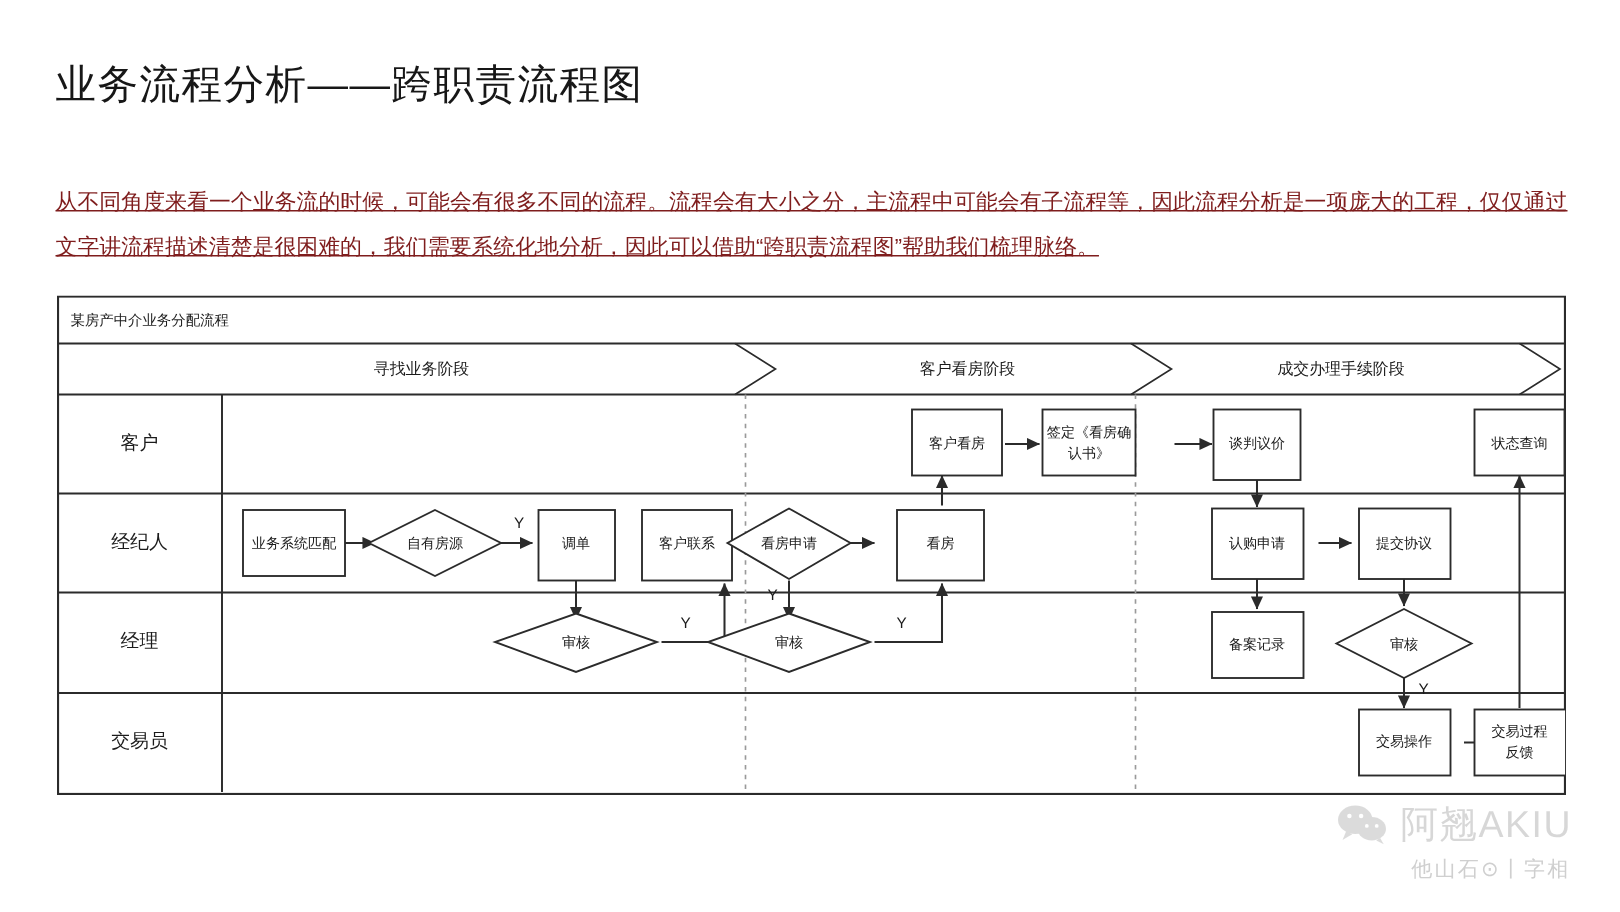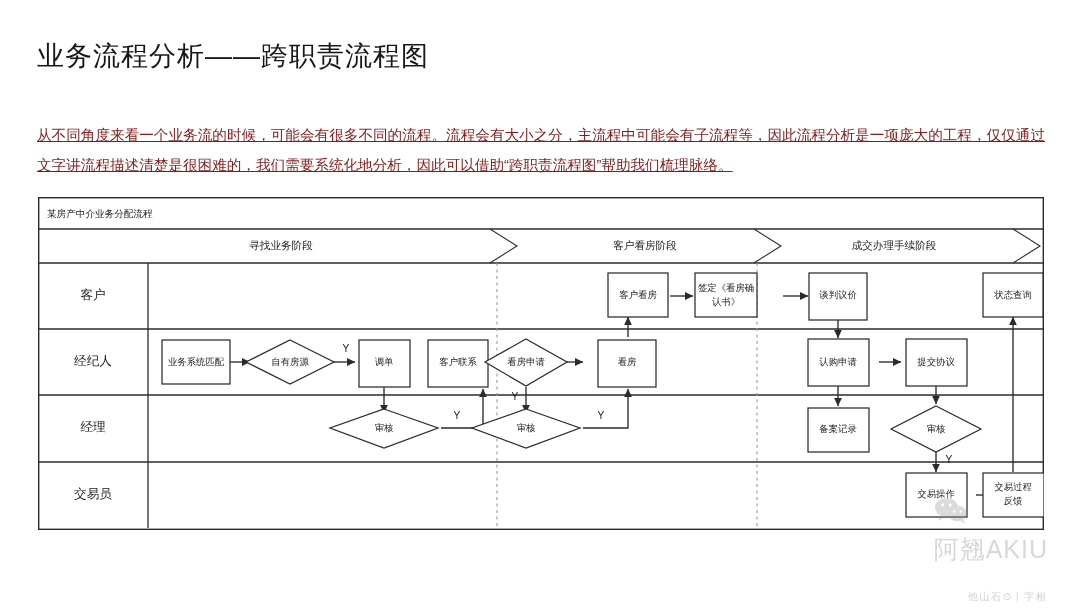--- a/index.html
+++ b/index.html
@@ -40,30 +40,29 @@
   .conn{stroke:#2b2b2b;stroke-width:1.35;fill:none;}
   text{font-family:"Liberation Sans","DejaVu Sans",sans-serif;fill:#1b1b1b;}
   .t-node{font-size:9.4px;text-anchor:middle;dominant-baseline:middle;}
   .t-lane{font-size:12.6px;text-anchor:middle;dominant-baseline:middle;}
   .t-phase{font-size:10.6px;text-anchor:middle;dominant-baseline:middle;}
   .t-diagtitle{font-size:9.6px;dominant-baseline:middle;}
   .t-yes{font-size:10.2px;text-anchor:middle;dominant-baseline:middle;}
 
   #watermark{
     position:absolute;right:32px;bottom:42px;
-    display:flex;align-items:flex-start;gap:9px;
+    display:flex;align-items:center;gap:9px;
     opacity:.30;
-    flex-direction:column;
   }
   #watermark .wm-text{
     font-size:25px;color:#7d7d7d;letter-spacing:1px;font-weight:400;
   }
   #credit{
-    position:absolute;right:33px;bottom:4px;
-    font-size:10px;color:#cfcfcf;letter-spacing:1.5px;margin-top:31px;
+    position:absolute;right:33px;bottom:19px;
+    font-size:14px;color:#cfcfcf;letter-spacing:1.5px;margin-top:31px;
   }
 </style>
 </head>
 <body>
 
 <div class="page">
 
   <div id="page-title">业务流程分析——跨职责流程图</div>
 
   <div id="intro">从不同角度来看一个业务流的时候，可能会有很多不同的流程。流程会有大小之分，主流程中可能会有子流程等，因此流程分析是一项庞大的工程，仅仅通过文字讲流程描述清楚是很困难的，我们需要系统化地分析，因此可以借助“跨职责流程图”帮助我们梳理脉络。</div>

